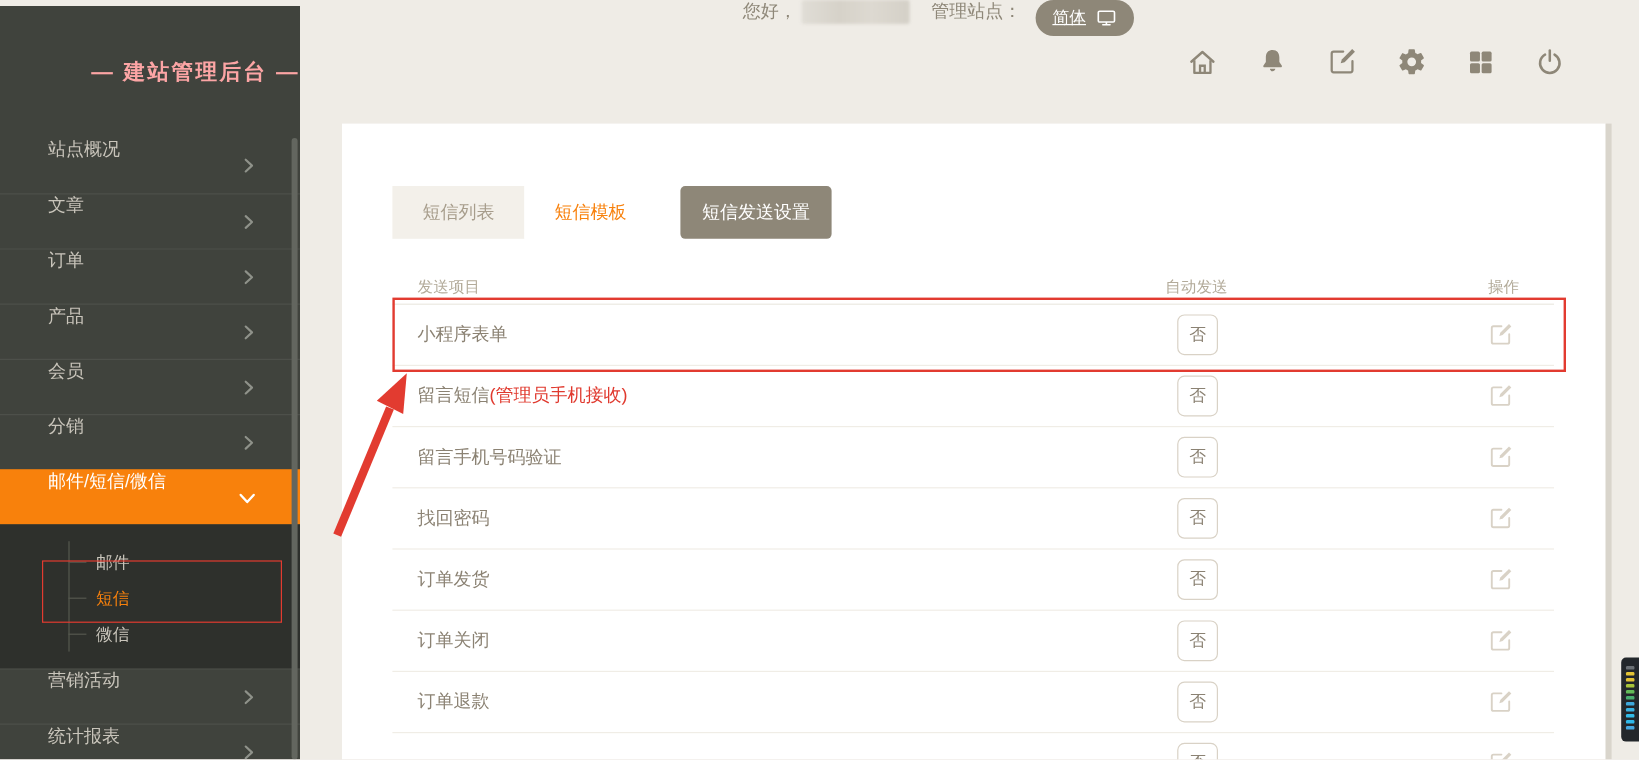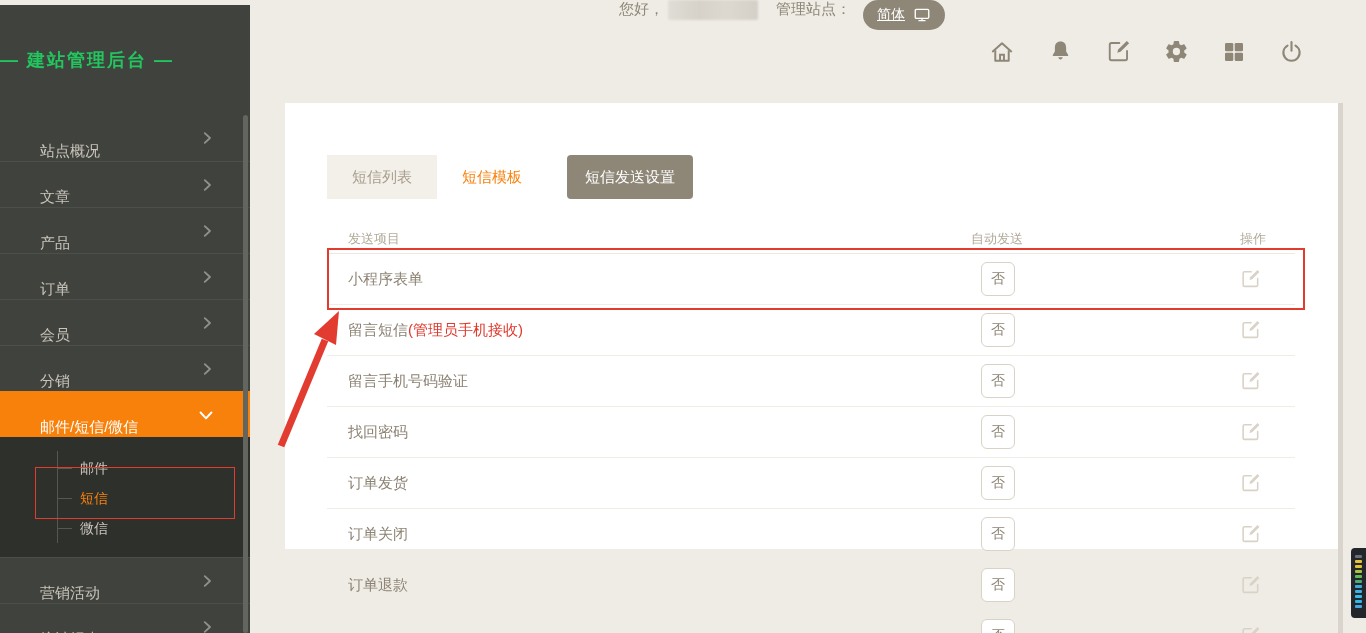--- a/index.html
+++ b/index.html
@@ -8,26 +8,26 @@
     position:relative; width:1366px; height:633px; overflow:hidden;
     background:#efece6; font-family:"Liberation Sans", sans-serif;
     -webkit-font-smoothing:antialiased;
   }
   
   #sidebar {
     position:absolute; left:0; top:5px; width:250px; height:628px;
     background:#40433d; color:#c9c5bb;
   }
   .side-title {
-    padding-top:43px; text-align:left; color:#22c55e;
+    padding-top:43px; text-align:right; color:#fca5a5;
     font-size:18px; letter-spacing:2px; font-weight:bold;
   }
   #menu-top { position:absolute; top:110px; left:0; width:250px; }
   .side-item {
-    position:relative; height:46px; display:flex; align-items:flex-end;
+    position:relative; height:46px; display:flex; align-items:flex-start;
     padding-left:40px; font-size:15px; cursor:pointer;
     border-top:1px solid rgba(255,255,255,0.07);
   }
   #menu-top .side-item:first-child { border-top:none; }
   .side-item .chev { position:absolute; right:34px; top:50%; transform:translateY(-50%); display:flex; }
   .side-item.active { background:#f8810c; color:#fff; border-top-color:transparent; }
   #submenu {
     position:relative; background:#2e302c; padding:16px 0 14px 0;
   }
   .tree-v { position:absolute; left:57px; top:14px; height:92px; border-left:1px solid #55584f; }
@@ -58,21 +58,21 @@
   }
   #lang-pill {
     display:flex; align-items:center; gap:8px; height:30px; padding:0 14px;
     margin-left:12px; background:#8e8778; color:#fff; font-size:14px;
     border-radius:16px; cursor:pointer;text-decoration:underline;
   }
   #tb-icons { display:flex; align-items:center; gap:33px; margin-left:44px; }
   .tb-icon { display:flex; cursor:pointer; }
   
   #panel {
-    position:absolute; left:285px; top:103px; width:1053px; height:446px;
+    position:absolute; left:285px; top:103px; width:1053px; height:531px;
     background:#ffffff;
   }
   #panel-shadow { position:absolute; left:1338px; top:103px; width:5px; height:530px; background:#d9d5cc; }
   #tabs { position:absolute; left:42px; top:52px; display:flex; align-items:center; }
   .tab { height:44px; padding:0 25px; display:flex; align-items:center; font-size:15px; cursor:pointer; }
   .tab.inactive { background:#f3f0ea; color:#a79d8c; }
   .tab.active { background:#ffffff; color:#f8810c; }
   .tab.button { margin-left:20px; background:#8e8778; color:#fff; border-radius:4px; padding:12px 18px; }
   #search { position:absolute; left:840px; top:54px; display:flex; height:40px; }
   #search input {
@@ -136,29 +136,29 @@
         </div>
         <div class="side-item">
           <span>文章</span>
           <span class="chev">
             <svg viewBox="0 0 24 24" width="18" height="18">
               <path d="M9 5.5l7 6.5-7 6.5" fill="none" stroke="#8f928a" stroke-width="2.4" stroke-linecap="round" stroke-linejoin="round"></path>
             </svg>
           </span>
         </div>
         <div class="side-item">
+          <span>订单</span>
+          <span class="chev">
+            <svg viewBox="0 0 24 24" width="18" height="18">
+              <path d="M9 5.5l7 6.5-7 6.5" fill="none" stroke="#8f928a" stroke-width="2.4" stroke-linecap="round" stroke-linejoin="round"></path>
+            </svg>
+          </span>
+        </div>
+        <div class="side-item">
           <span>产品</span>
-          <span class="chev">
-            <svg viewBox="0 0 24 24" width="18" height="18">
-              <path d="M9 5.5l7 6.5-7 6.5" fill="none" stroke="#8f928a" stroke-width="2.4" stroke-linecap="round" stroke-linejoin="round"></path>
-            </svg>
-          </span>
-        </div>
-        <div class="side-item">
-          <span>订单</span>
           <span class="chev">
             <svg viewBox="0 0 24 24" width="18" height="18">
               <path d="M9 5.5l7 6.5-7 6.5" fill="none" stroke="#8f928a" stroke-width="2.4" stroke-linecap="round" stroke-linejoin="round"></path>
             </svg>
           </span>
         </div>
         <div class="side-item">
           <span>会员</span>
           <span class="chev">
             <svg viewBox="0 0 24 24" width="18" height="18">

